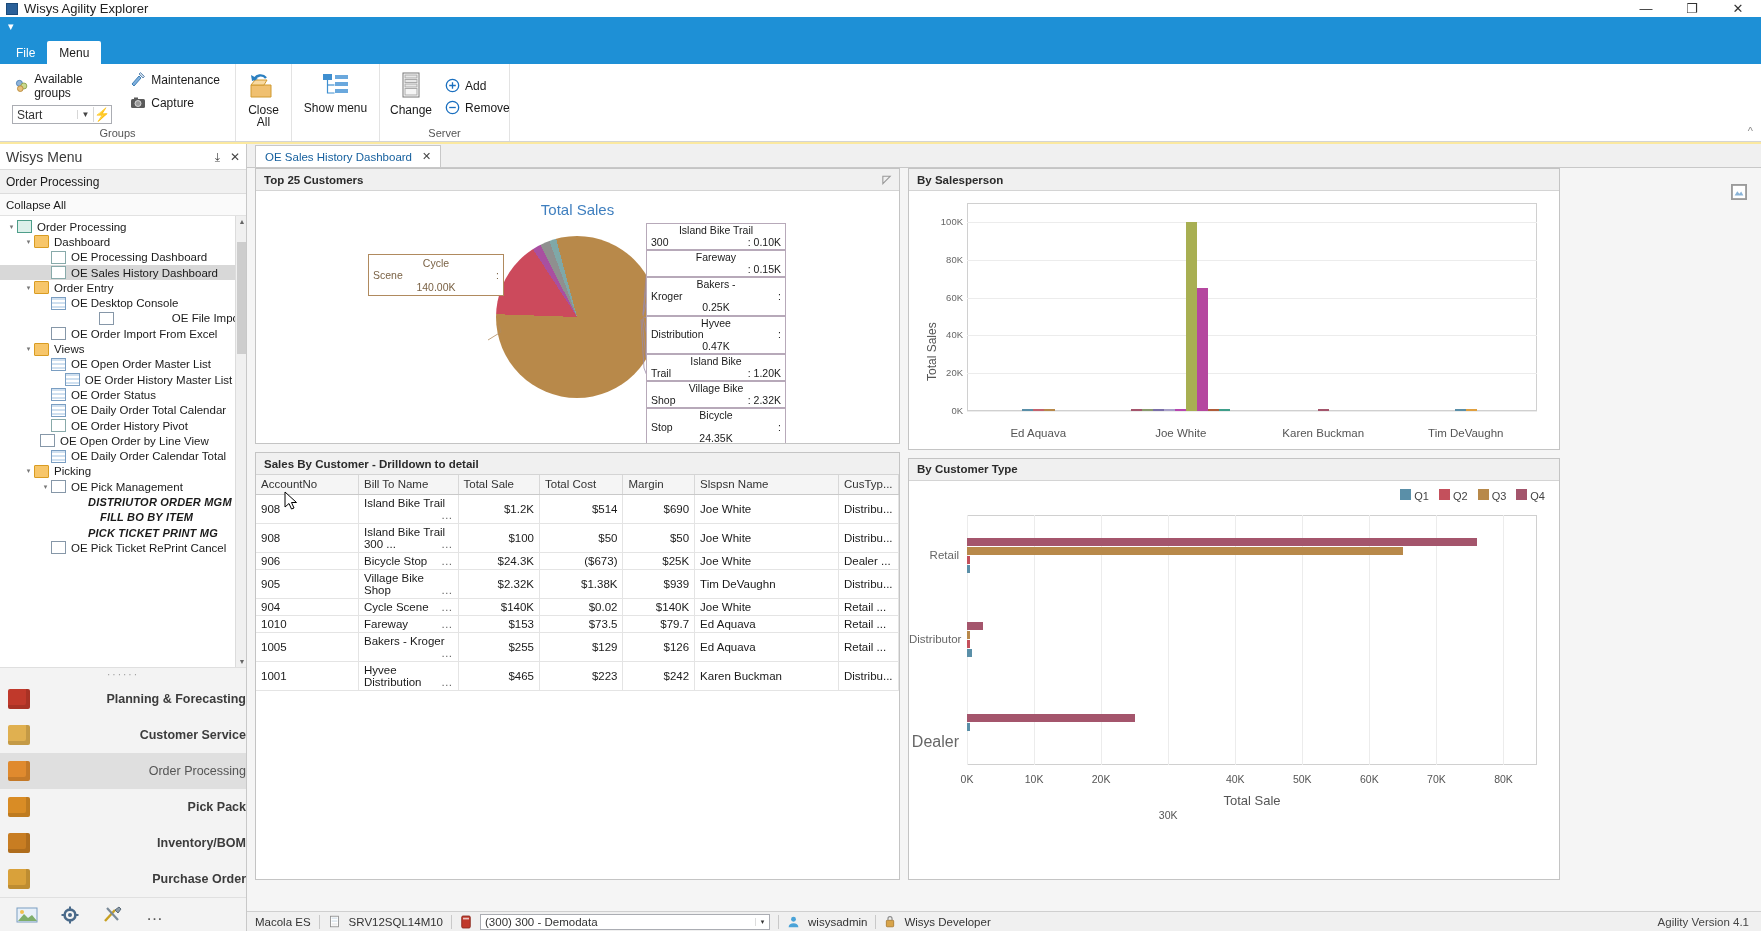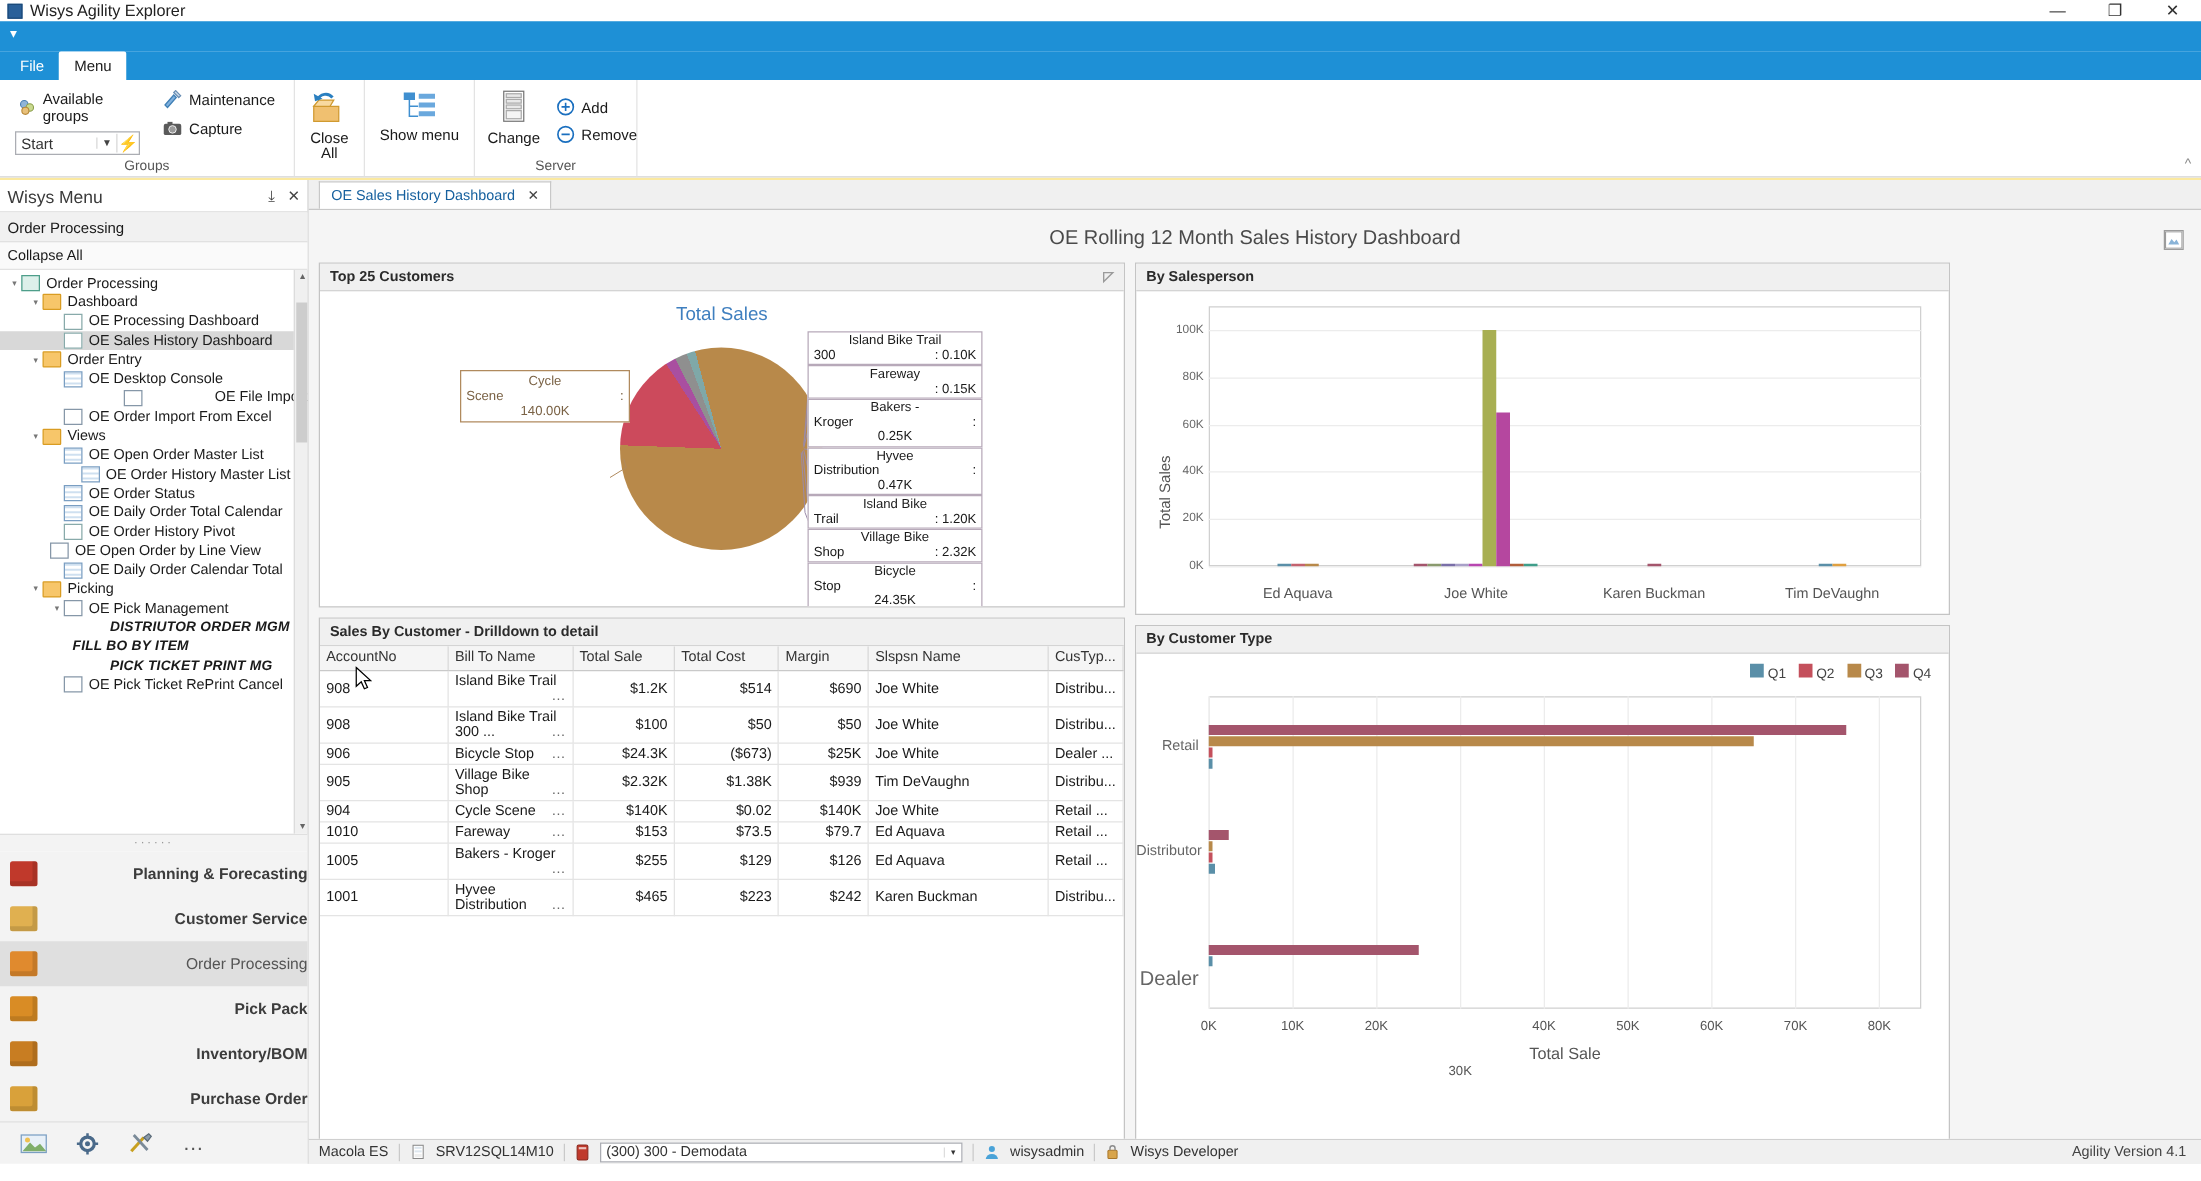--- a/index.html
+++ b/index.html
@@ -384,21 +384,21 @@
           <div class="tnode" style="padding-left: 40px;">
             <span class="exp">▾</span>
             <span class="ti win"></span>
             <span class="tlabel">OE Pick Management</span>
           </div>
           <div class="tnode" style="padding-left: 57px;">
             <span class="exp"></span>
             <span style="width:20px;display:inline-block"></span>
             <span class="tlabel ital">DISTRIUTOR ORDER MGM</span>
           </div>
-          <div class="tnode" style="padding-left: 27px;">
+          <div class="tnode" style="padding-left: 69px;">
             <span class="exp"></span>
             <span style="width:20px;display:inline-block"></span>
             <span class="tlabel ital">FILL BO BY ITEM</span>
           </div>
           <div class="tnode" style="padding-left: 57px;">
             <span class="exp"></span>
             <span style="width:20px;display:inline-block"></span>
             <span class="tlabel ital">PICK TICKET PRINT MG</span>
           </div>
           <div class="tnode" style="padding-left: 40px;">
@@ -467,21 +467,20 @@
 
   <div class="content">
     <div class="tabstrip">
       <div class="doctab">
         <span>OE Sales History Dashboard</span>
         <span class="x">✕</span>
       </div>
     </div>
 
     <div class="canvas">
-      <div class="dash-title">OE Rolling 12 Month Sales History Dashboard</div>
       <svg class="dash-export" viewBox="0 0 16 16">
         <rect x="0.5" y="0.5" width="15" height="15" fill="#fff" stroke="#9b9b9b"></rect>
         <path d="M3 12 l3 -5 l2.5 3 l2 -2.5 L13 12 z" fill="#8ab4d8"></path>
       </svg>
 
       <div class="panels">
 
         <div class="col" style="width:645px">
 
           <div class="panel" style="height:277px">

